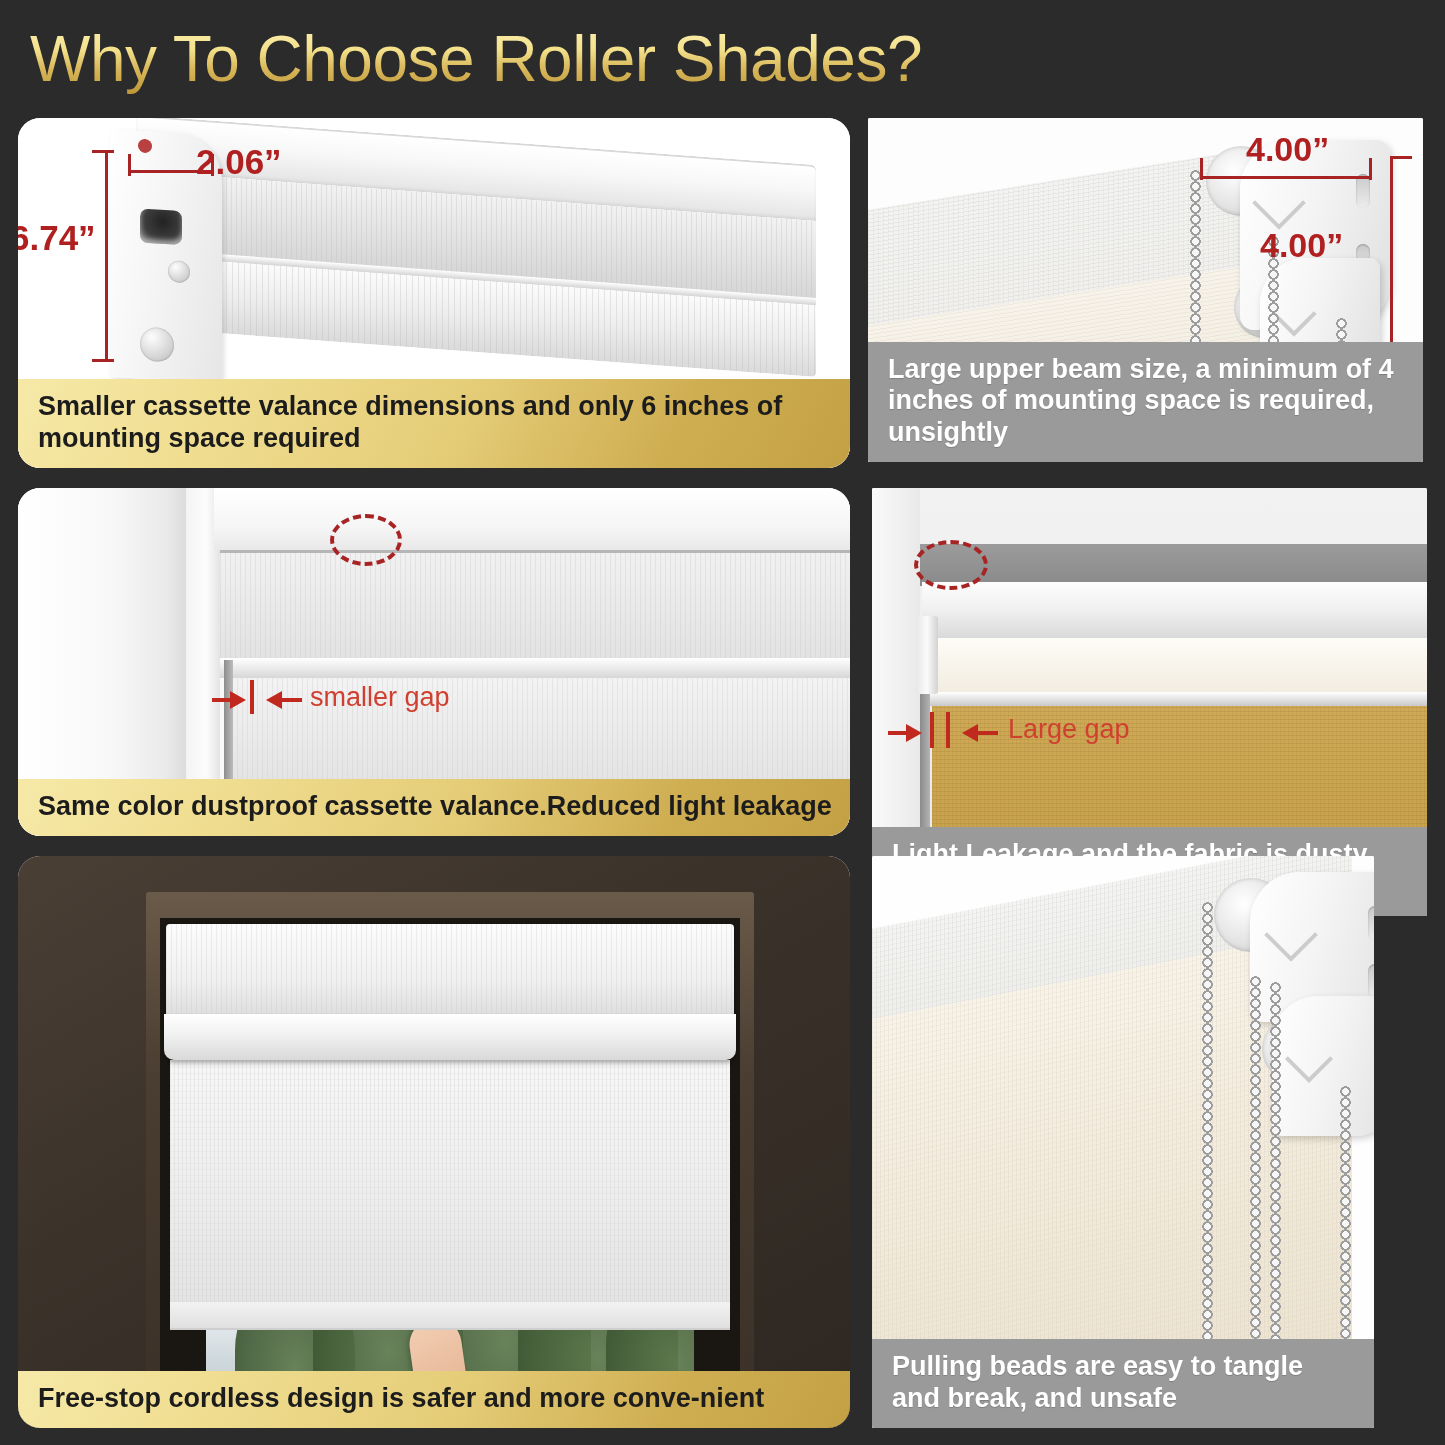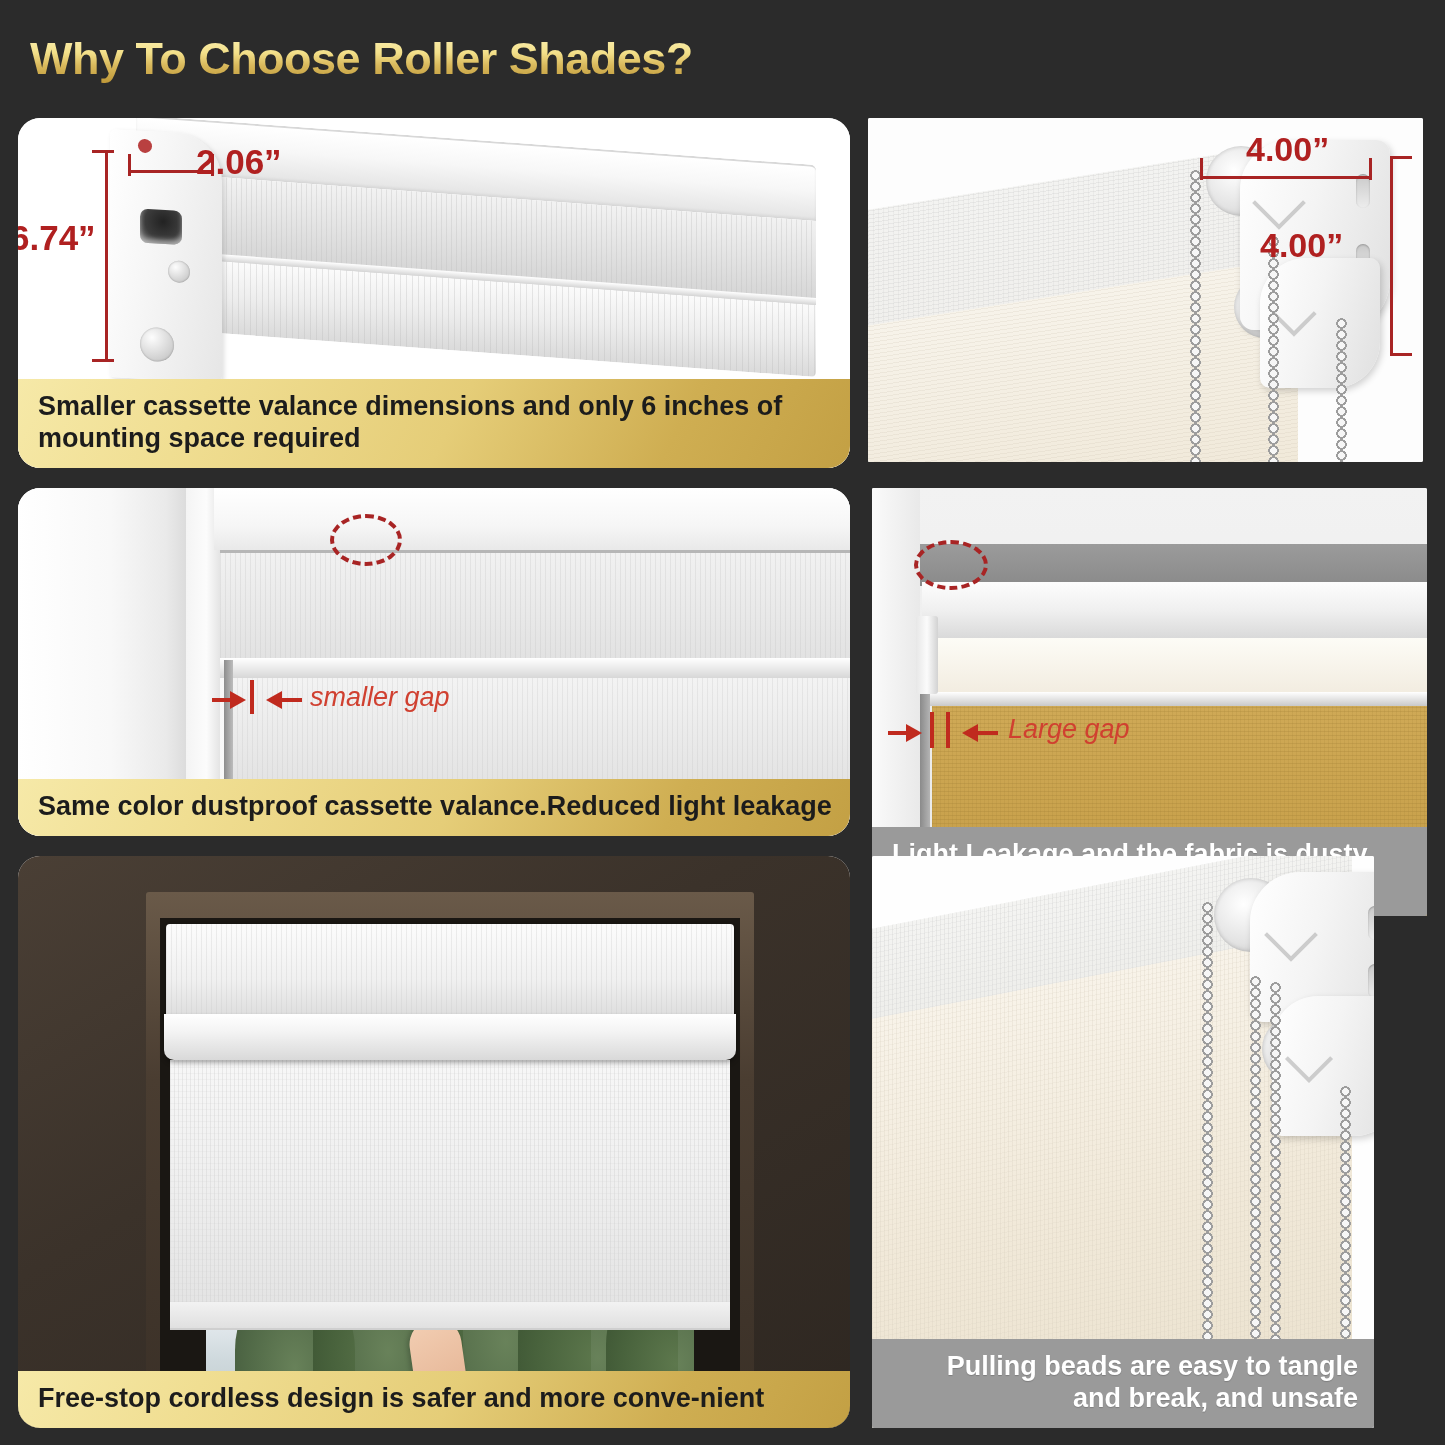--- a/index.html
+++ b/index.html
@@ -11,22 +11,22 @@
     position:relative;
   }
 
   
   .title-bar{
     position:absolute; left:0; top:0; width:1445px; height:118px;
     display:flex; align-items:center;
   }
   .title{
     margin-left:30px;
-    font-size:45px;
-    font-weight:bold;
+    font-size:64px;
+    font-weight:normal;
     letter-spacing:-0.5px;
     background:linear-gradient(180deg,#fdf2b8 0%,#f3e08a 38%,#d9b95c 62%,#bb9434 100%);
     -webkit-background-clip:text;
     background-clip:text;
     color:transparent;
     -webkit-text-fill-color:transparent;
     text-shadow:none;
     white-space:nowrap;
   }
 
@@ -199,21 +199,21 @@
       linear-gradient(180deg,#f3f3f3,#e6e6e6 55%,#dcdcdc);
   }
   .p3-gapstripe{
     position:absolute; left:206px; top:172px; width:9px; bottom:0;
     background:linear-gradient(90deg,#8d8d8d,#bcbcbc);
   }
   .dash-circle{
     position:absolute; border:4px dashed #a82424; border-radius:50%;
   }
   .gaplabel{
-    position:absolute; color:#d04030; font-size:27px; white-space:nowrap;font-style:italic;
+    position:absolute; color:#d04030; font-size:27px; white-space:nowrap;
   }
   .arrow-r{
     position:absolute; width:0;height:0;
     border-top:9px solid transparent; border-bottom:9px solid transparent;
     border-left:16px solid #c02a1e;
   }
   .arrow-l{
     position:absolute; width:0;height:0;
     border-top:9px solid transparent; border-bottom:9px solid transparent;
     border-right:16px solid #c02a1e;
@@ -397,20 +397,21 @@
       <div class="dim-tick-v" style="left:332px; top:40px;"></div>
       <div class="dim-tick-v" style="left:501px; top:40px;"></div>
       <div class="dim" style="left:378px; top:12px; font-size:34px;">4.00”</div>
 
       <div class="dim-line-v" style="left:522px; top:38px; height:200px;"></div>
       <div class="dim-tick-h" style="left:522px; top:38px;"></div>
       <div class="dim-tick-h" style="left:522px; top:235px;"></div>
       <div class="dim" style="left:392px; top:108px; font-size:34px;">4.00”</div>
     </div>
 
+    <div class="cap gray">Large upper beam size, a minimum of 4 inches of mounting space is required, unsightly</div>
   </div>
 
   <div class="panel left" style="left:18px; top:488px; width:832px; height:348px;">
     <div class="photo">
       <div class="p3-wall"></div>
       <div class="p3-trimL"></div>
       <div class="p3-jamb"></div>
       <div class="p3-head"></div>
       <div class="p3-shadeTop"></div>
       <div class="p3-rail"></div>
@@ -474,21 +475,21 @@
           <div class="p5-hem"></div>
           <div class="p5-valance"></div>
           <div class="p5-lip"></div>
         </div>
       </div>
     </div>
 
     <div class="cap gold">Free-stop cordless design is safer and more conve-nient</div>
   </div>
 
-  <div class="panel right" style="left:872px; top:856px; width:502px; height:572px;text-align:right;">
+  <div class="panel right" style="left:872px; top:856px; width:502px; height:572px;">
     <div class="photo">
       <div class="p6-bg"></div>
       <div class="p6-topfab"></div>
       <div class="p6-tan"></div>
       <div class="p6-mainfab"></div>
 
       <div class="roller-end" style="left:342px; top:22px; width:74px; height:74px;"></div>
       <div class="roller-end" style="left:390px; top:160px; width:66px; height:66px;"></div>
 
       <div class="bracket" style="left:378px; top:16px; width:150px; height:150px;">

